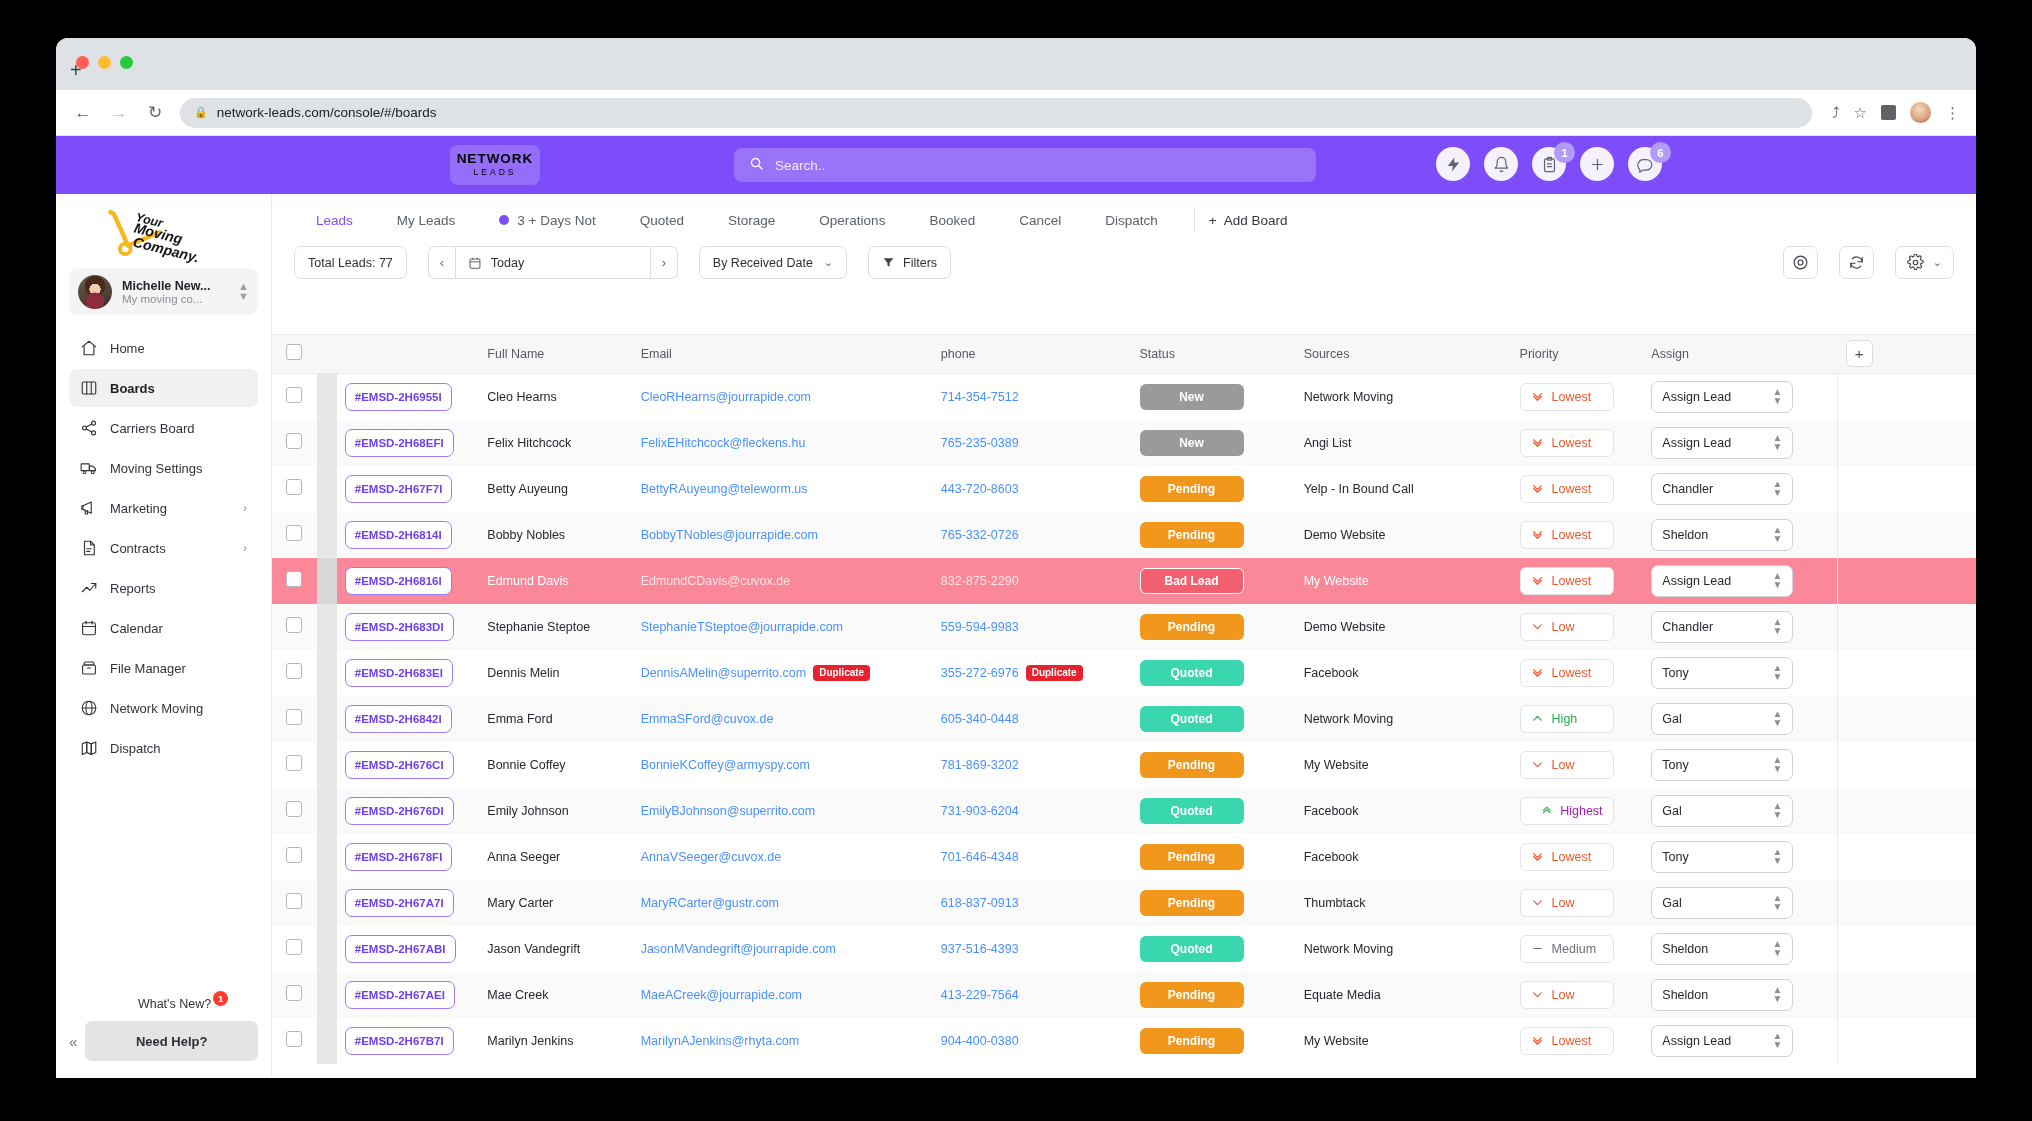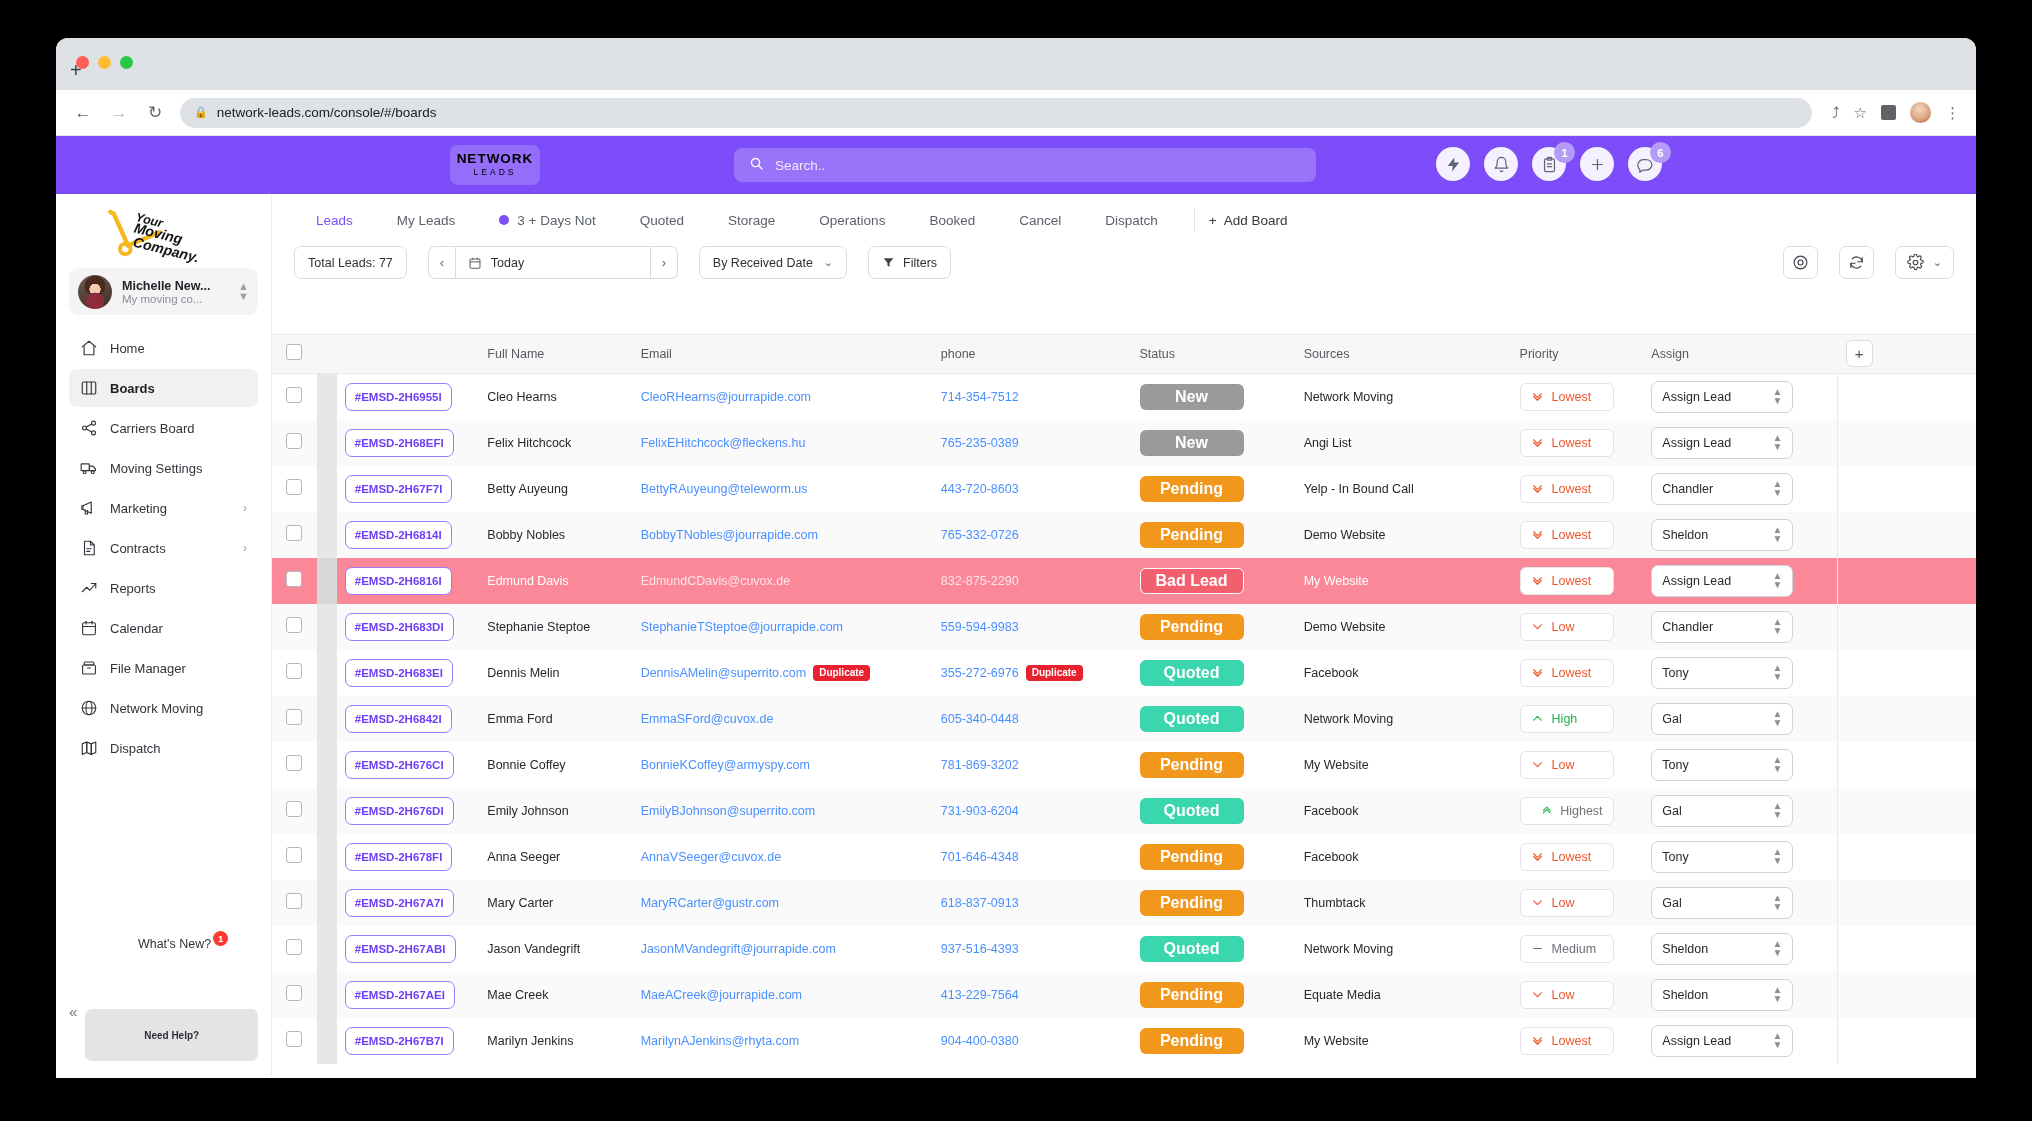--- a/index.html
+++ b/index.html
@@ -158,23 +158,23 @@
   }
   .whatsnew .rbadge {
     position: absolute; top: -6px; margin-left: 2px;
     width: 15px; height: 15px; border-radius: 50%;
     background: #ff3b30; color: #fff; font-size: 9.5px; font-weight: 700;
     display: inline-flex; align-items: center; justify-content: center;
   }
   .helprow { display: flex; align-items: center; gap: 8px; }
   .collapse { font-size: 15px; color: #6b7078; cursor: pointer; }
   .helpbtn {
-    flex: 1; height: 52px; border-radius: 7px; background: #e4e4e6;
+    flex: 1; height: 40px; border-radius: 7px; background: #e4e4e6;
     display: flex; align-items: center; justify-content: center;
-    font-size: 10px; color: #2c2f35; font-weight: 600; cursor: pointer; margin-top: 48px;
+    font-size: 13px; color: #2c2f35; font-weight: 600; cursor: pointer;
   }
 
   
   .main { flex: 1; min-width: 0; display: flex; flex-direction: column; background: #fff; }
 
   .boardtabs {
     height: 52px; display: flex; align-items: center; gap: 0; padding: 0 22px;
     flex: 0 0 auto;
   }
   .btab {
@@ -275,42 +275,42 @@
   tr.bad .link { color: #ffe3e8; }
   .cellflex { display: flex; align-items: center; gap: 7px; }
   .dupchip {
     background: #e8212f; color: #fff; font-size: 10px; font-weight: 700;
     padding: 2.5px 6px; border-radius: 4px; white-space: nowrap;
   }
 
   .statusbadge {
     display: flex; align-items: center; justify-content: center;
     width: 104px; height: 26px; border-radius: 6px;
-    color: #fff; font-size: 16px; font-weight: 600;
+    color: #fff; font-size: 12px; font-weight: 600;
   }
   .st-new { background: #9a9a9a; }
   .st-pending { background: #f0971c; }
   .st-quoted { background: #3ad6ad; }
   .st-bad { background: #f2606f; border: 1.5px solid #fff; }
 
   .source { color: #26282d; white-space: nowrap; overflow: hidden; text-overflow: ellipsis; }
   tr.bad .source { color: #fff; }
 
   .prio {
     display: flex; align-items: center; gap: 8px;
     width: 94px; height: 28px; padding: 0 10px;
     border: 1px solid #e3e4e6; border-radius: 6px; background: #fff;
     font-size: 12.5px; cursor: pointer;
   }
   .prio svg { width: 13px; height: 13px; fill: none; stroke-width: 2.2; stroke-linecap: round; stroke-linejoin: round; }
   .p-lowest { color: #f0562a; } .p-lowest svg { stroke: #f0562a; }
   .p-low    { color: #f0562a; } .p-low svg    { stroke: #f0562a; }
   .p-medium { color: #6b6f76; } .p-medium svg { stroke: #6b6f76; }
   .p-high   { color: #24b24c; } .p-high svg   { stroke: #24b24c; }
-  .p-highest{ color: #737373; padding-left: 20px; } .p-highest svg{ stroke: #24b24c; }
+  .p-highest{ color: #a21caf; padding-left: 20px; } .p-highest svg{ stroke: #24b24c; }
 
   .assign {
     display: flex; align-items: center;
     width: 142px; height: 32px; padding: 0 10px;
     border: 1px solid #cfd2d6; border-radius: 7px; background: #fff;
     font-size: 12.5px; color: #26282d; cursor: pointer;
   }
   .assign .alabel { flex: 1; white-space: nowrap; overflow: hidden; }
   .assign .updown { font-size: 10px; color: #8b9097; line-height: .85; text-align: center; }
   td.c-plus { border-left: 1px solid #e9e9eb; }

